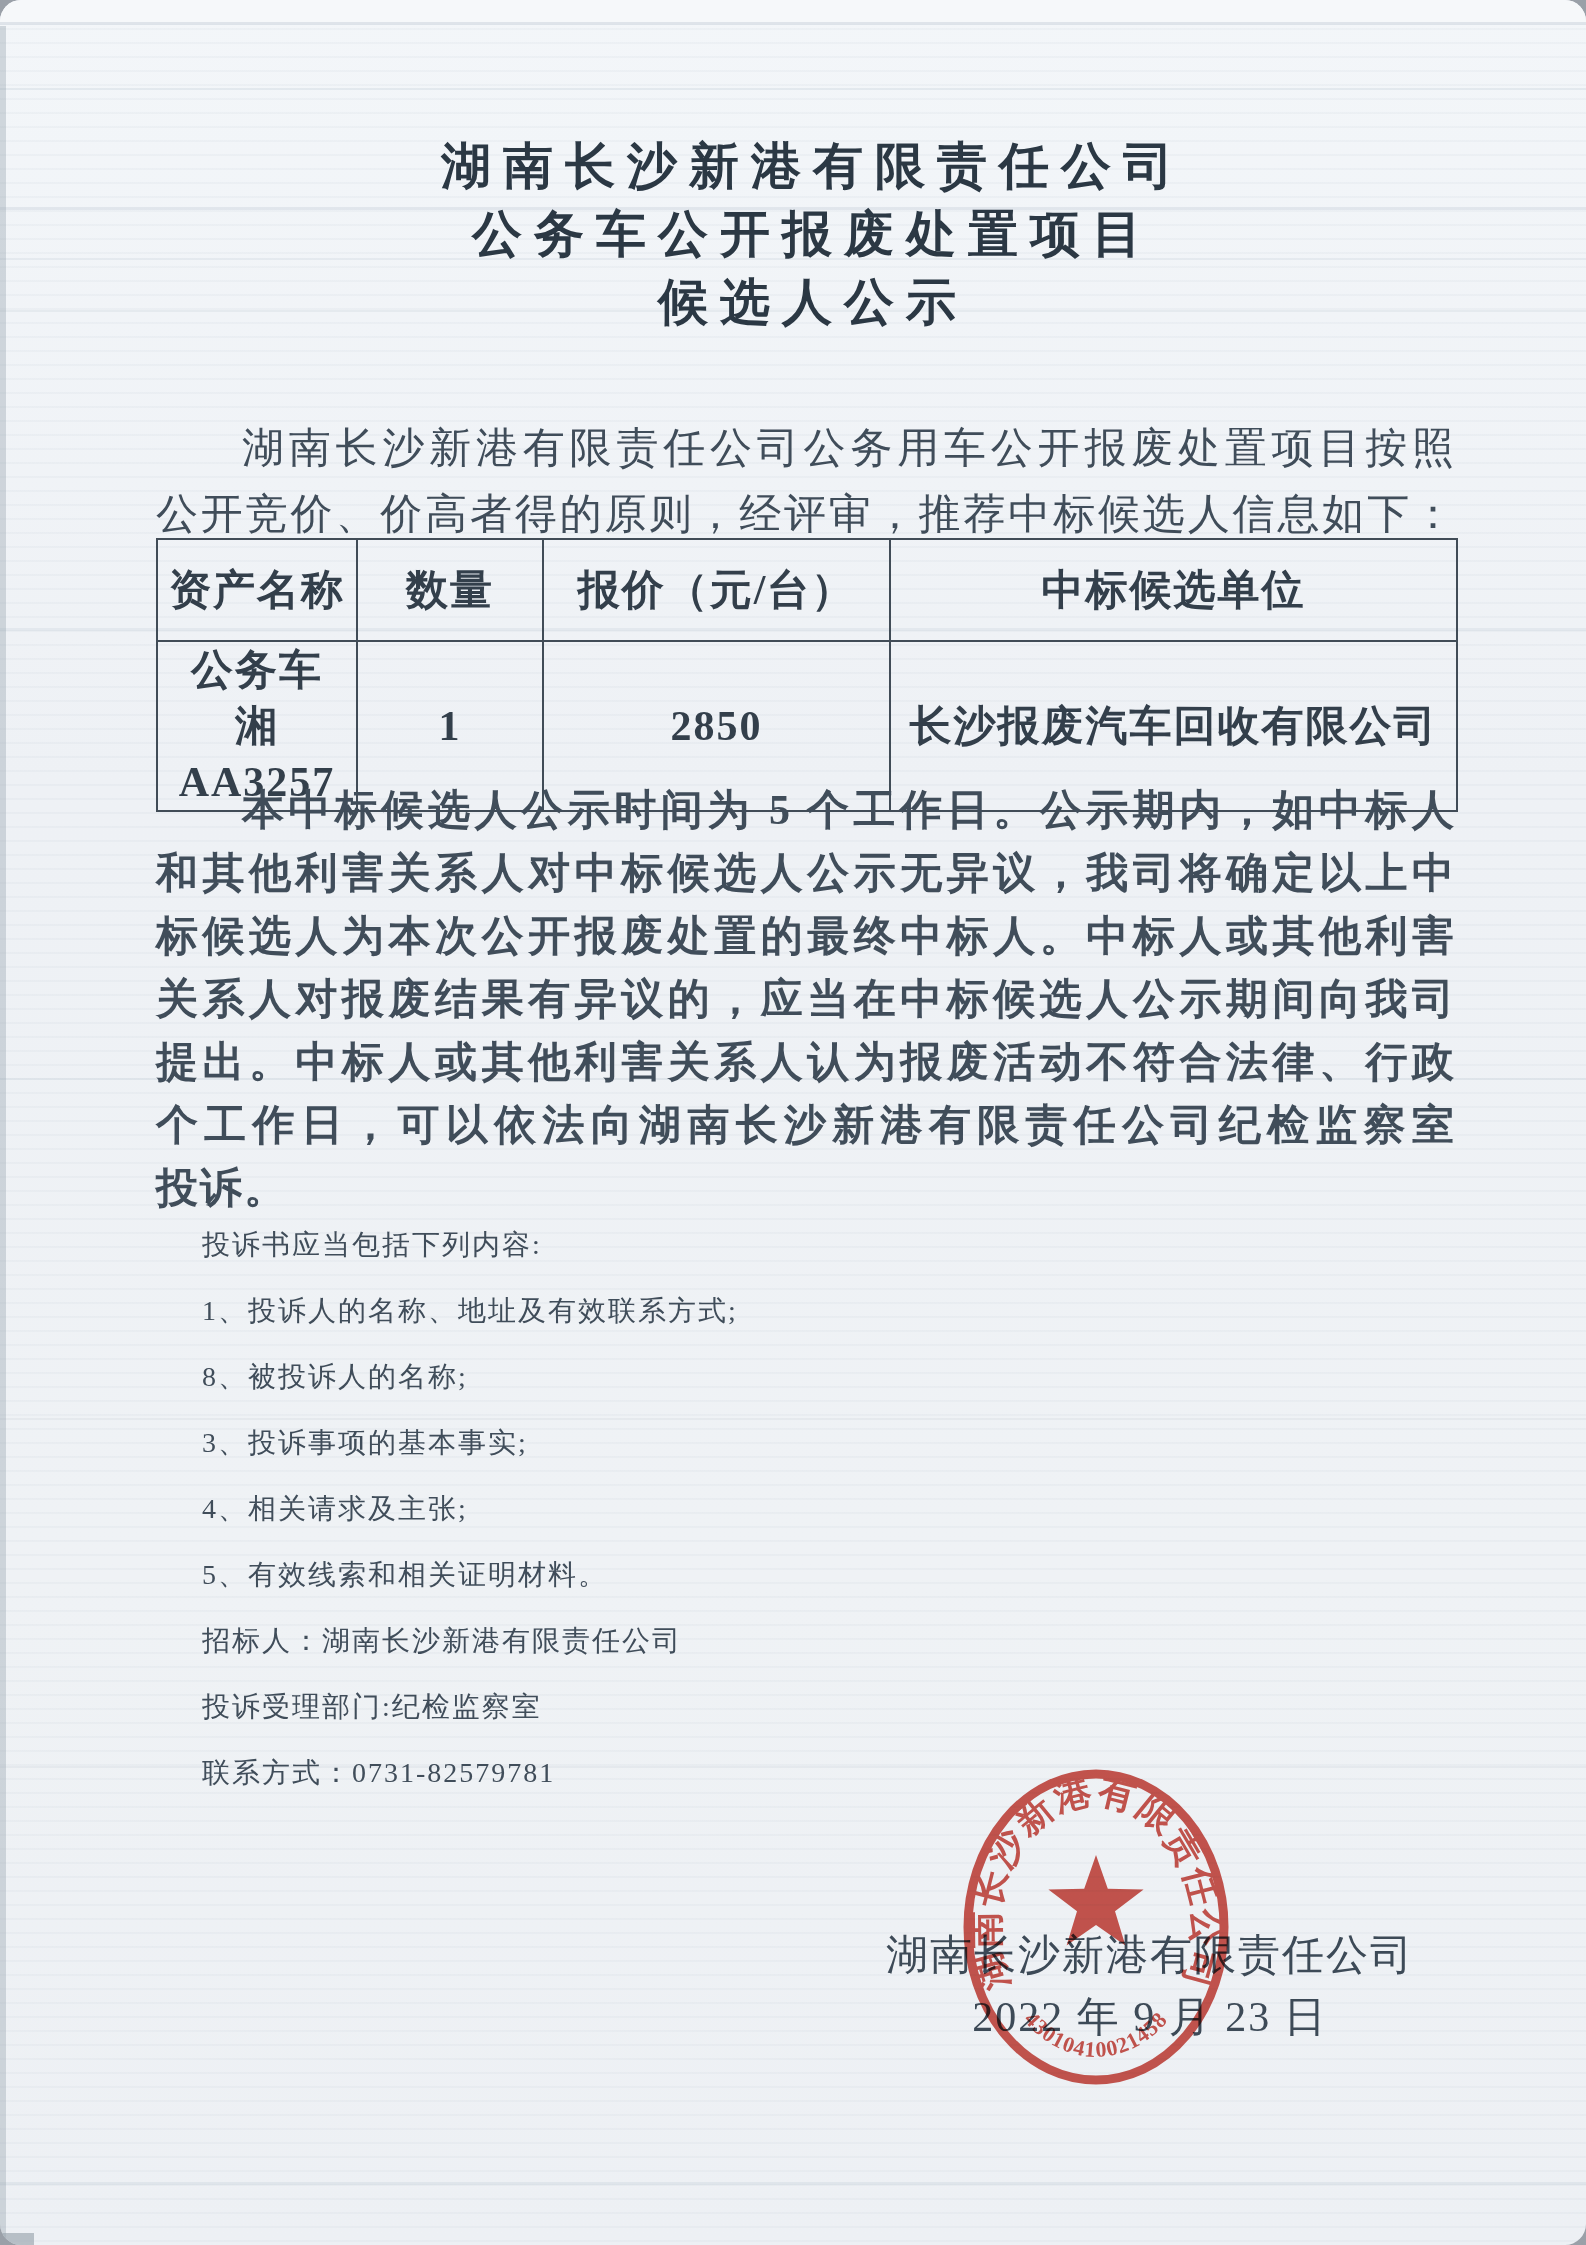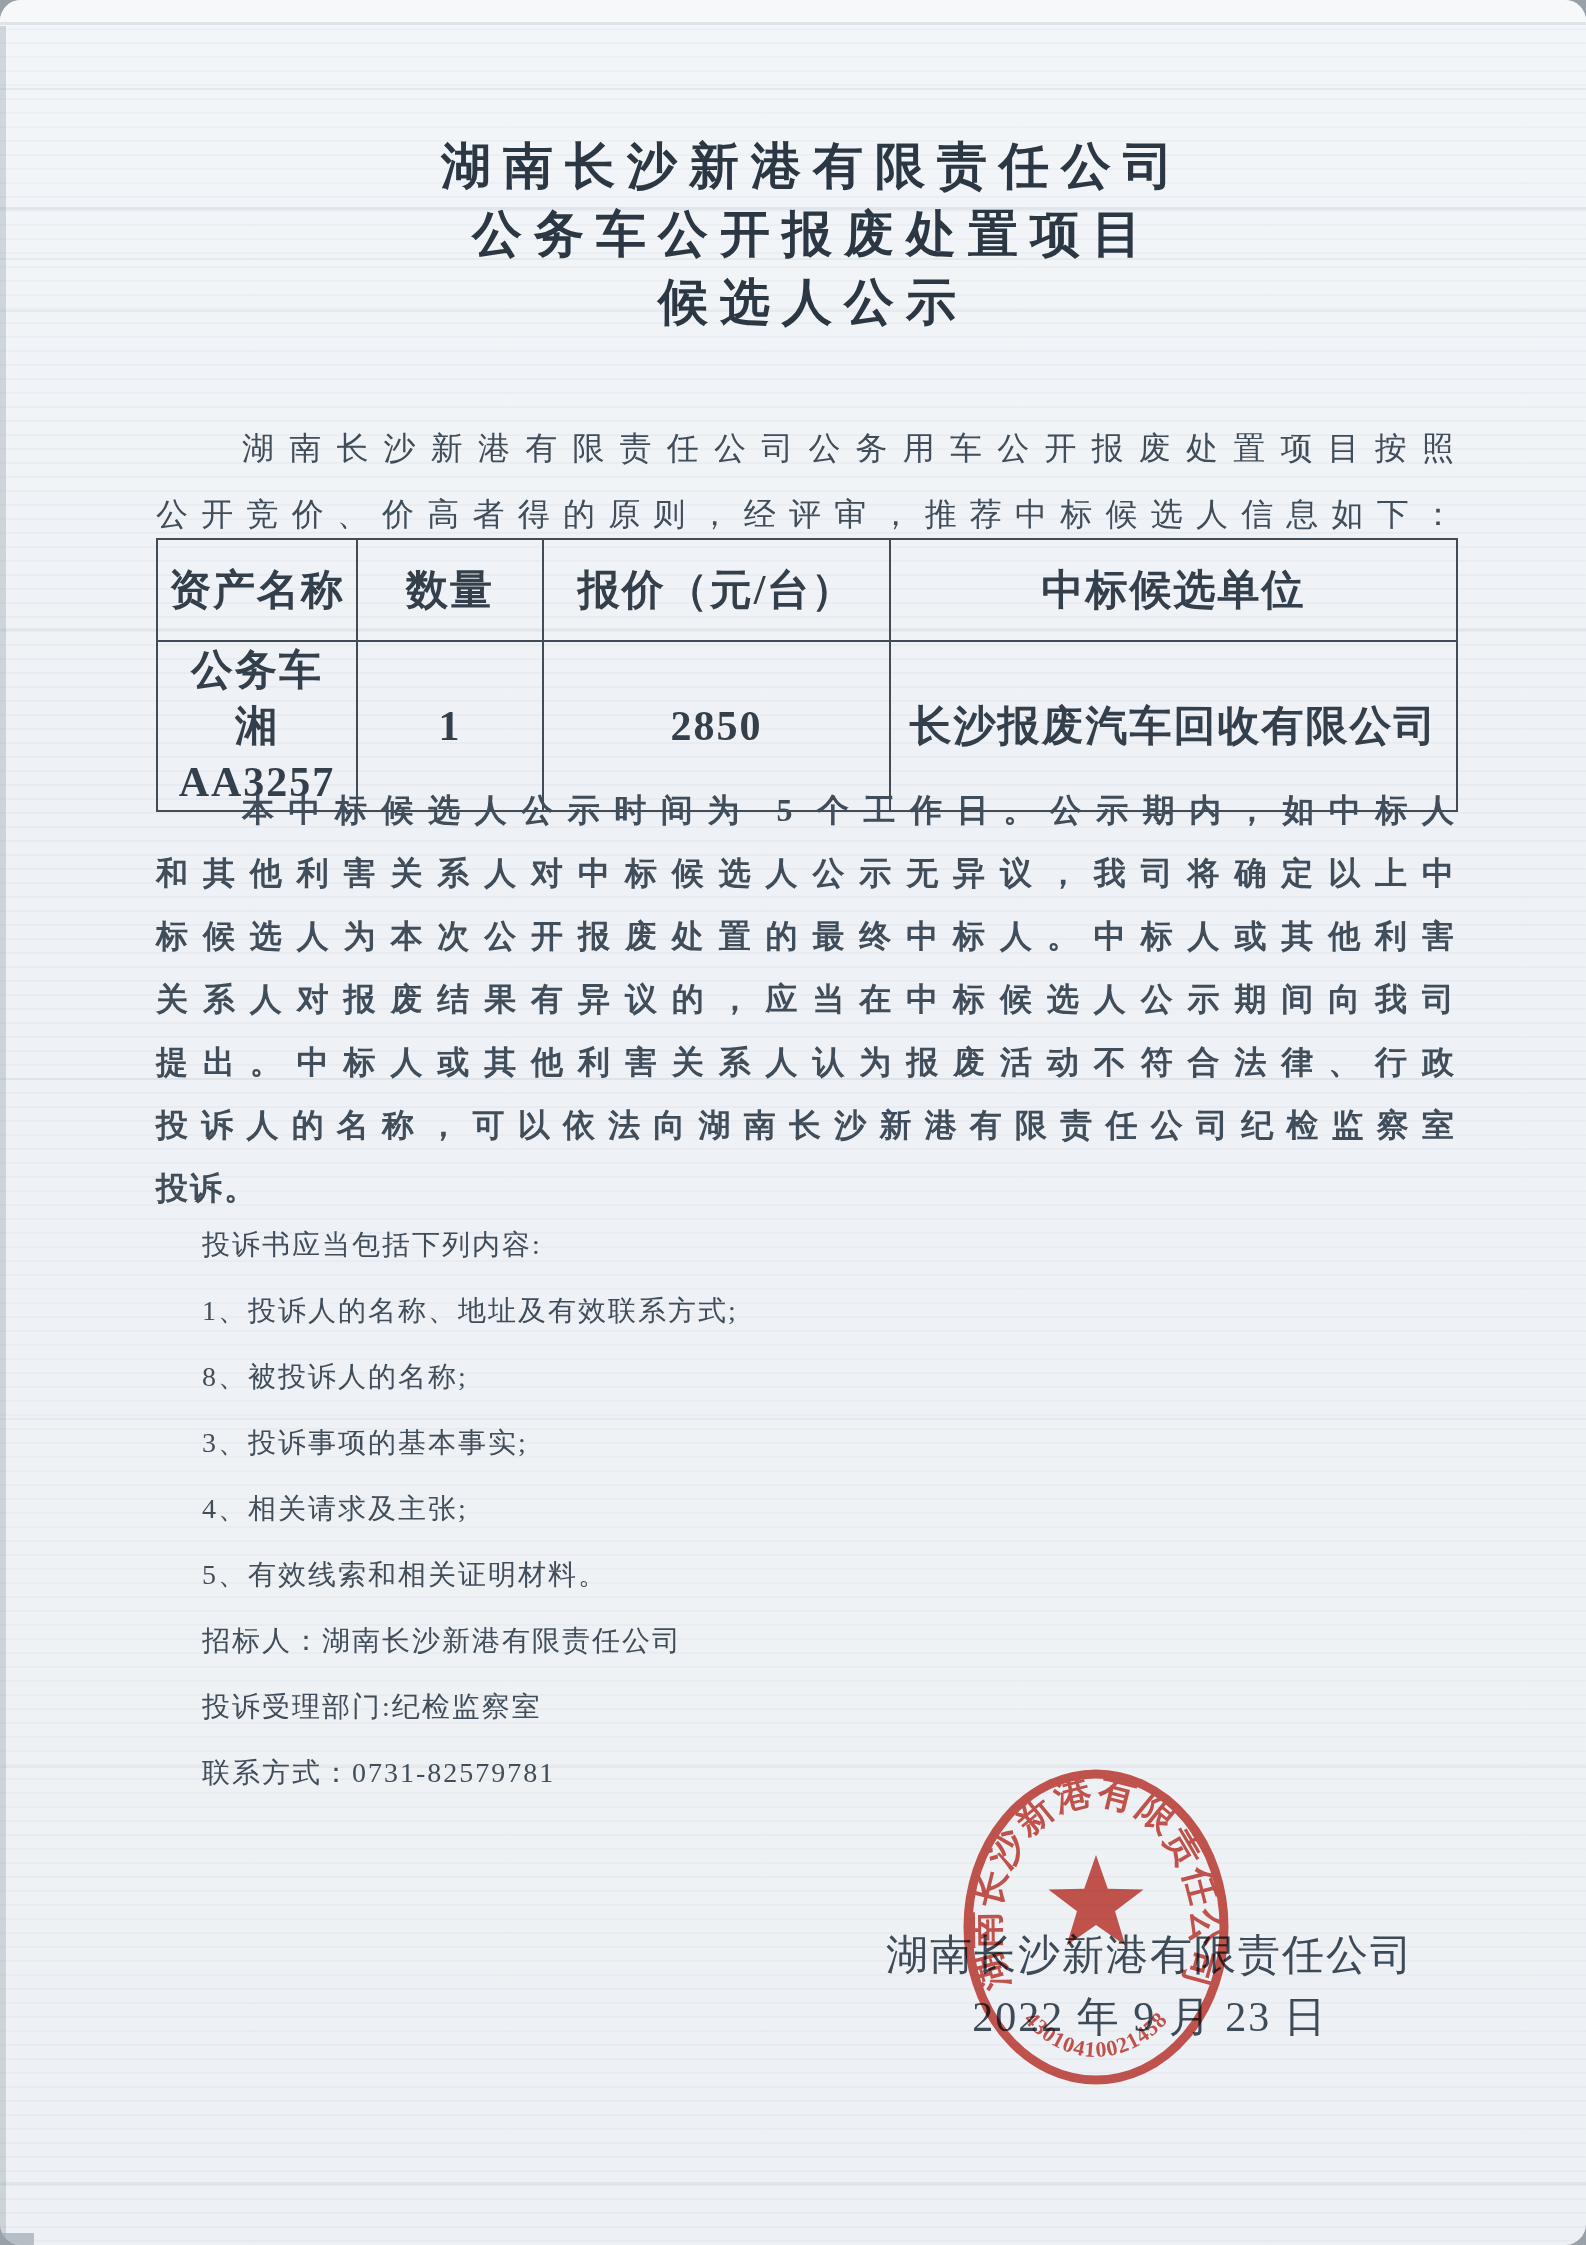--- a/index.html
+++ b/index.html
@@ -22,21 +22,21 @@
   }
   .streak { position:absolute; left:0; width:100%; background:#c7d0d9; pointer-events:none; }
   .edge-left { position:absolute; left:0; top:26px; width:6px; height:2219px; background:rgba(150,162,174,.38); }
   .top-band { position:absolute; left:0; top:0; width:100%; height:24px; background:#f6f8fa; }
   .corner-mark { position:absolute; left:0; top:2233px; width:34px; height:12px; background:#9aa4ae; opacity:.65; }
 
   .title-block { position:absolute; left:40px; right:0; top:132px; text-align:center; }
   .title-line { height:68px; line-height:68px; font-size:50px; font-weight:bold;
                 letter-spacing:12px; color:#2b3844; }
 
-  .par { position:absolute; left:156px; width:1300px; font-size:32px; letter-spacing:2px; }
+  .par { position:absolute; left:156px; width:1300px; font-size:42px; letter-spacing:2px; }
   .par .line { text-align:justify; text-align-last:justify; white-space:nowrap; }
   .par .line.last { text-align:right; text-align-last:left; }
   .indent2 { text-indent:86px; }
   #intro { top:415px; } #intro .line { height:66px; line-height:66px; }
   #body-par { top:779px; } #body-par .line { height:63px; line-height:63px;font-weight:bold; }
 
   table.results { position:absolute; left:156px; top:538px; width:1300px;
     border-collapse:collapse; table-layout:fixed; font-size:42px; color:#333f4b; }
   table.results th, table.results td {
     border:2px solid #414c57; text-align:center; vertical-align:middle;
@@ -112,21 +112,21 @@
     </tr>
   </tbody>
     </table>
 
   <div class="par" id="body-par">
     <div class="line indent2">本中标候选人公示时间为 5 个工作日。公示期内，如中标人</div>
     <div class="line">和其他利害关系人对中标候选人公示无异议，我司将确定以上中</div>
     <div class="line">标候选人为本次公开报废处置的最终中标人。中标人或其他利害</div>
     <div class="line">关系人对报废结果有异议的，应当在中标候选人公示期间向我司</div>
     <div class="line">提出。中标人或其他利害关系人认为报废活动不符合法律、行政</div>
-    <div class="line">投诉人的名称，可以依法向湖南长沙新港有限责任公司纪检监察室</div>
+    <div class="line">个工作日，可以依法向湖南长沙新港有限责任公司纪检监察室</div>
     <div class="line last">投诉。</div>
   </div>
 
   <div class="list-block">
     <div class="line">投诉书应当包括下列内容:</div>
     <div class="line">1、投诉人的名称、地址及有效联系方式;</div>
     <div class="line">8、被投诉人的名称;</div>
     <div class="line">3、投诉事项的基本事实;</div>
     <div class="line">4、相关请求及主张;</div>
     <div class="line">5、有效线索和相关证明材料。</div>

